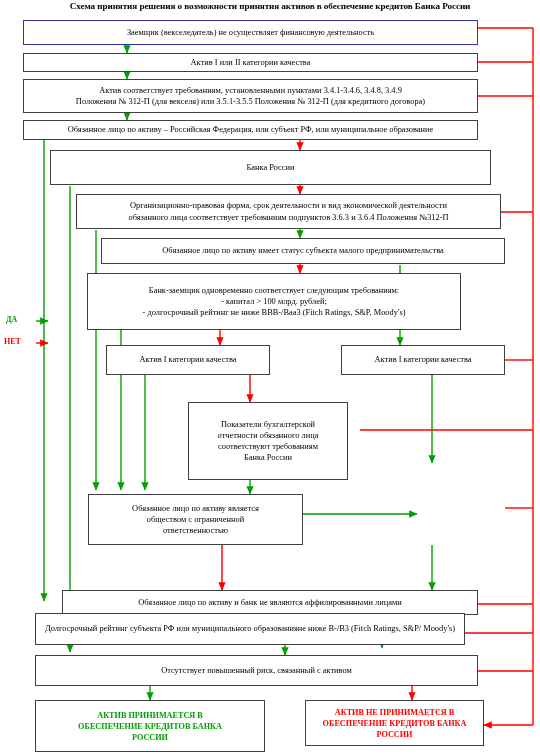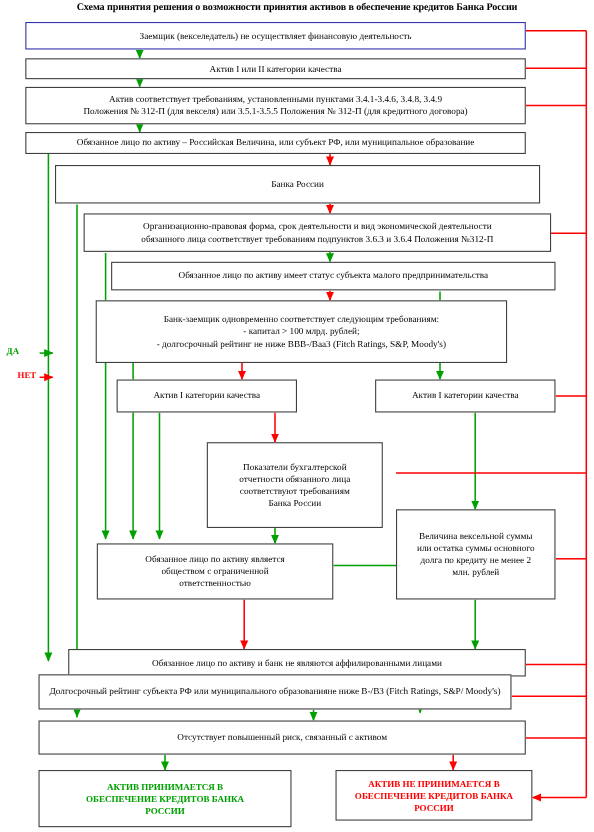--- a/index.html
+++ b/index.html
@@ -13,21 +13,21 @@
        border:1.5px solid #404040;display:flex;align-items:center;
        justify-content:center;text-align:center;color:#000;
        font-size:8.4px;line-height:11.2px;padding:1px 3px;}
   .box.blue{border:1.5px solid #3333aa;}
   .box.res{font-size:8.2px;line-height:11px;font-weight:bold;}
   .box.res-yes{color:#00a000;}
   .box.res-no{color:#ff0000;}
   .legend{position:absolute;font-weight:bold;font-size:8px;
           font-family:"Liberation Serif","DejaVu Serif",serif;}
   .legend.yes{color:#00a000;}
-  .legend.no{color:#ff0000;margin-left:12px;}
+  .legend.no{color:#ff0000;}
   svg.wires{position:absolute;left:0;top:0;width:540px;height:756px;
             pointer-events:none;}
 </style>
 </head>
 <body>
 
 <div id="root">
 
   <div class="title">Схема принятия решения о возможности принятия активов в обеспечение кредитов Банка России</div>
 
@@ -116,21 +116,21 @@
   <div class="box" style="left:23px;top:53px;width:455px;height:19px;">
     <span>Актив I или II категории качества</span>
   </div>
 
   <div class="box" style="left:23px;top:79px;width:455px;height:34px;flex-direction:column;">
     <span>Актив соответствует требованиям, установленными пунктами 3.4.1-3.4.6, 3.4.8, 3.4.9</span>
     <span>Положения № 312-П (для векселя) или 3.5.1-3.5.5 Положения № 312-П (для кредитного договора)</span>
   </div>
 
   <div class="box" style="left:23px;top:120px;width:455px;height:20px;">
-    <span>Обязанное лицо по активу  – Российская Величина, или субъект РФ, или муниципальное образование</span>
+    <span>Обязанное лицо по активу  – Российская Федерация, или субъект РФ, или муниципальное образование</span>
   </div>
 
   <div class="box" style="left:50px;top:150px;width:441px;height:35px;flex-direction:column;">
     <span>Банка России</span>
   </div>
 
   <div class="box" style="left:76px;top:194px;width:425px;height:35px;flex-direction:column;">
     <span>Организационно-правовая форма, срок деятельности и вид экономической деятельности</span>
     <span>обязанного лица соответствует требованиям подпунктов 3.6.3 и 3.6.4 Положения  №312-П</span>
   </div>
@@ -159,26 +159,20 @@
     <span>соответствуют требованиям</span>
     <span>Банка России</span>
   </div>
 
   <div class="box" style="left:88px;top:494px;width:215px;height:51px;flex-direction:column;">
     <span>Обязанное лицо по активу является</span>
     <span>обществом с ограниченной</span>
     <span>ответственностью</span>
   </div>
 
-  <div class="box" style="left:360px;top:463px;width:145px;height:82px;flex-direction:column;">
-    <span>Величина вексельной суммы</span>
-    <span>или остатка суммы основного</span>
-    <span>долга по кредиту не менее 2</span>
-    <span>млн. рублей</span>
-  </div>
 
   <div class="box" style="left:62px;top:590px;width:416px;height:25px;">
     <span>Обязанное лицо по активу и банк не являются аффилированными лицами</span>
   </div>
 
   <div class="box" style="left:35px;top:613px;width:430px;height:32px;">
     <span>Долгосрочный рейтинг субъекта РФ или муниципального образования</span>
     <span>не ниже B-/B3 (Fitch Ratings, S&amp;P/ Moody's)</span>
   </div>
 

